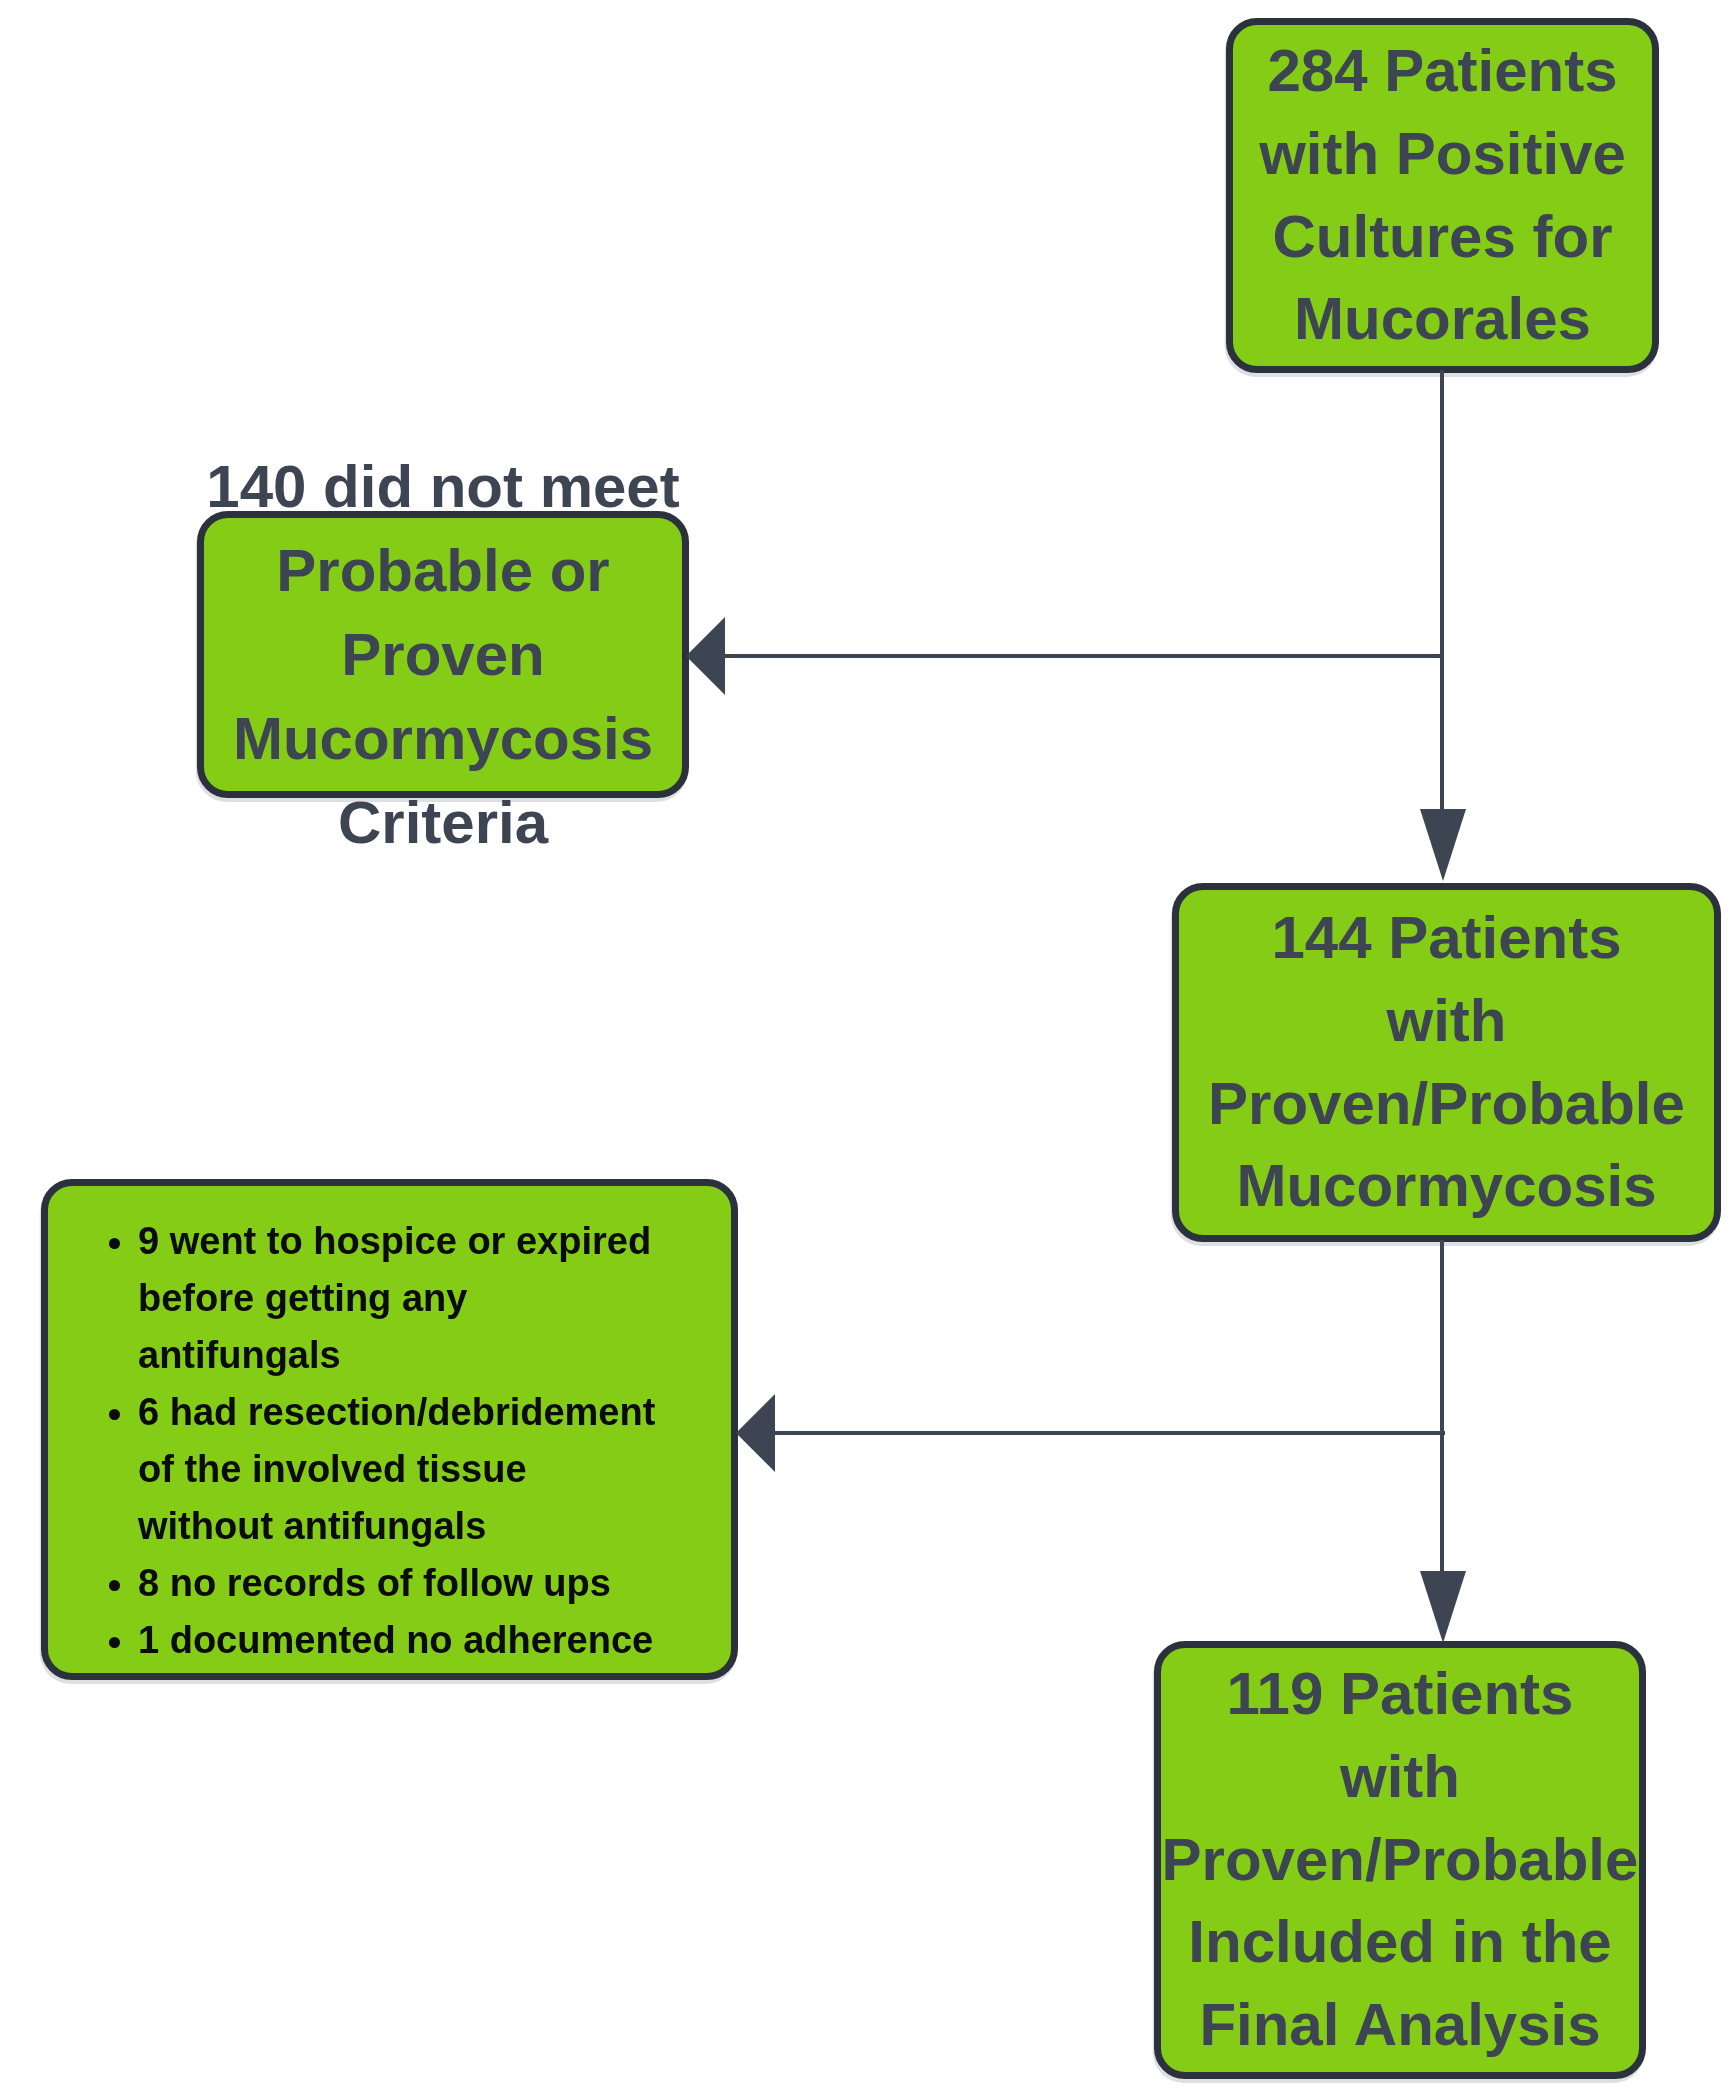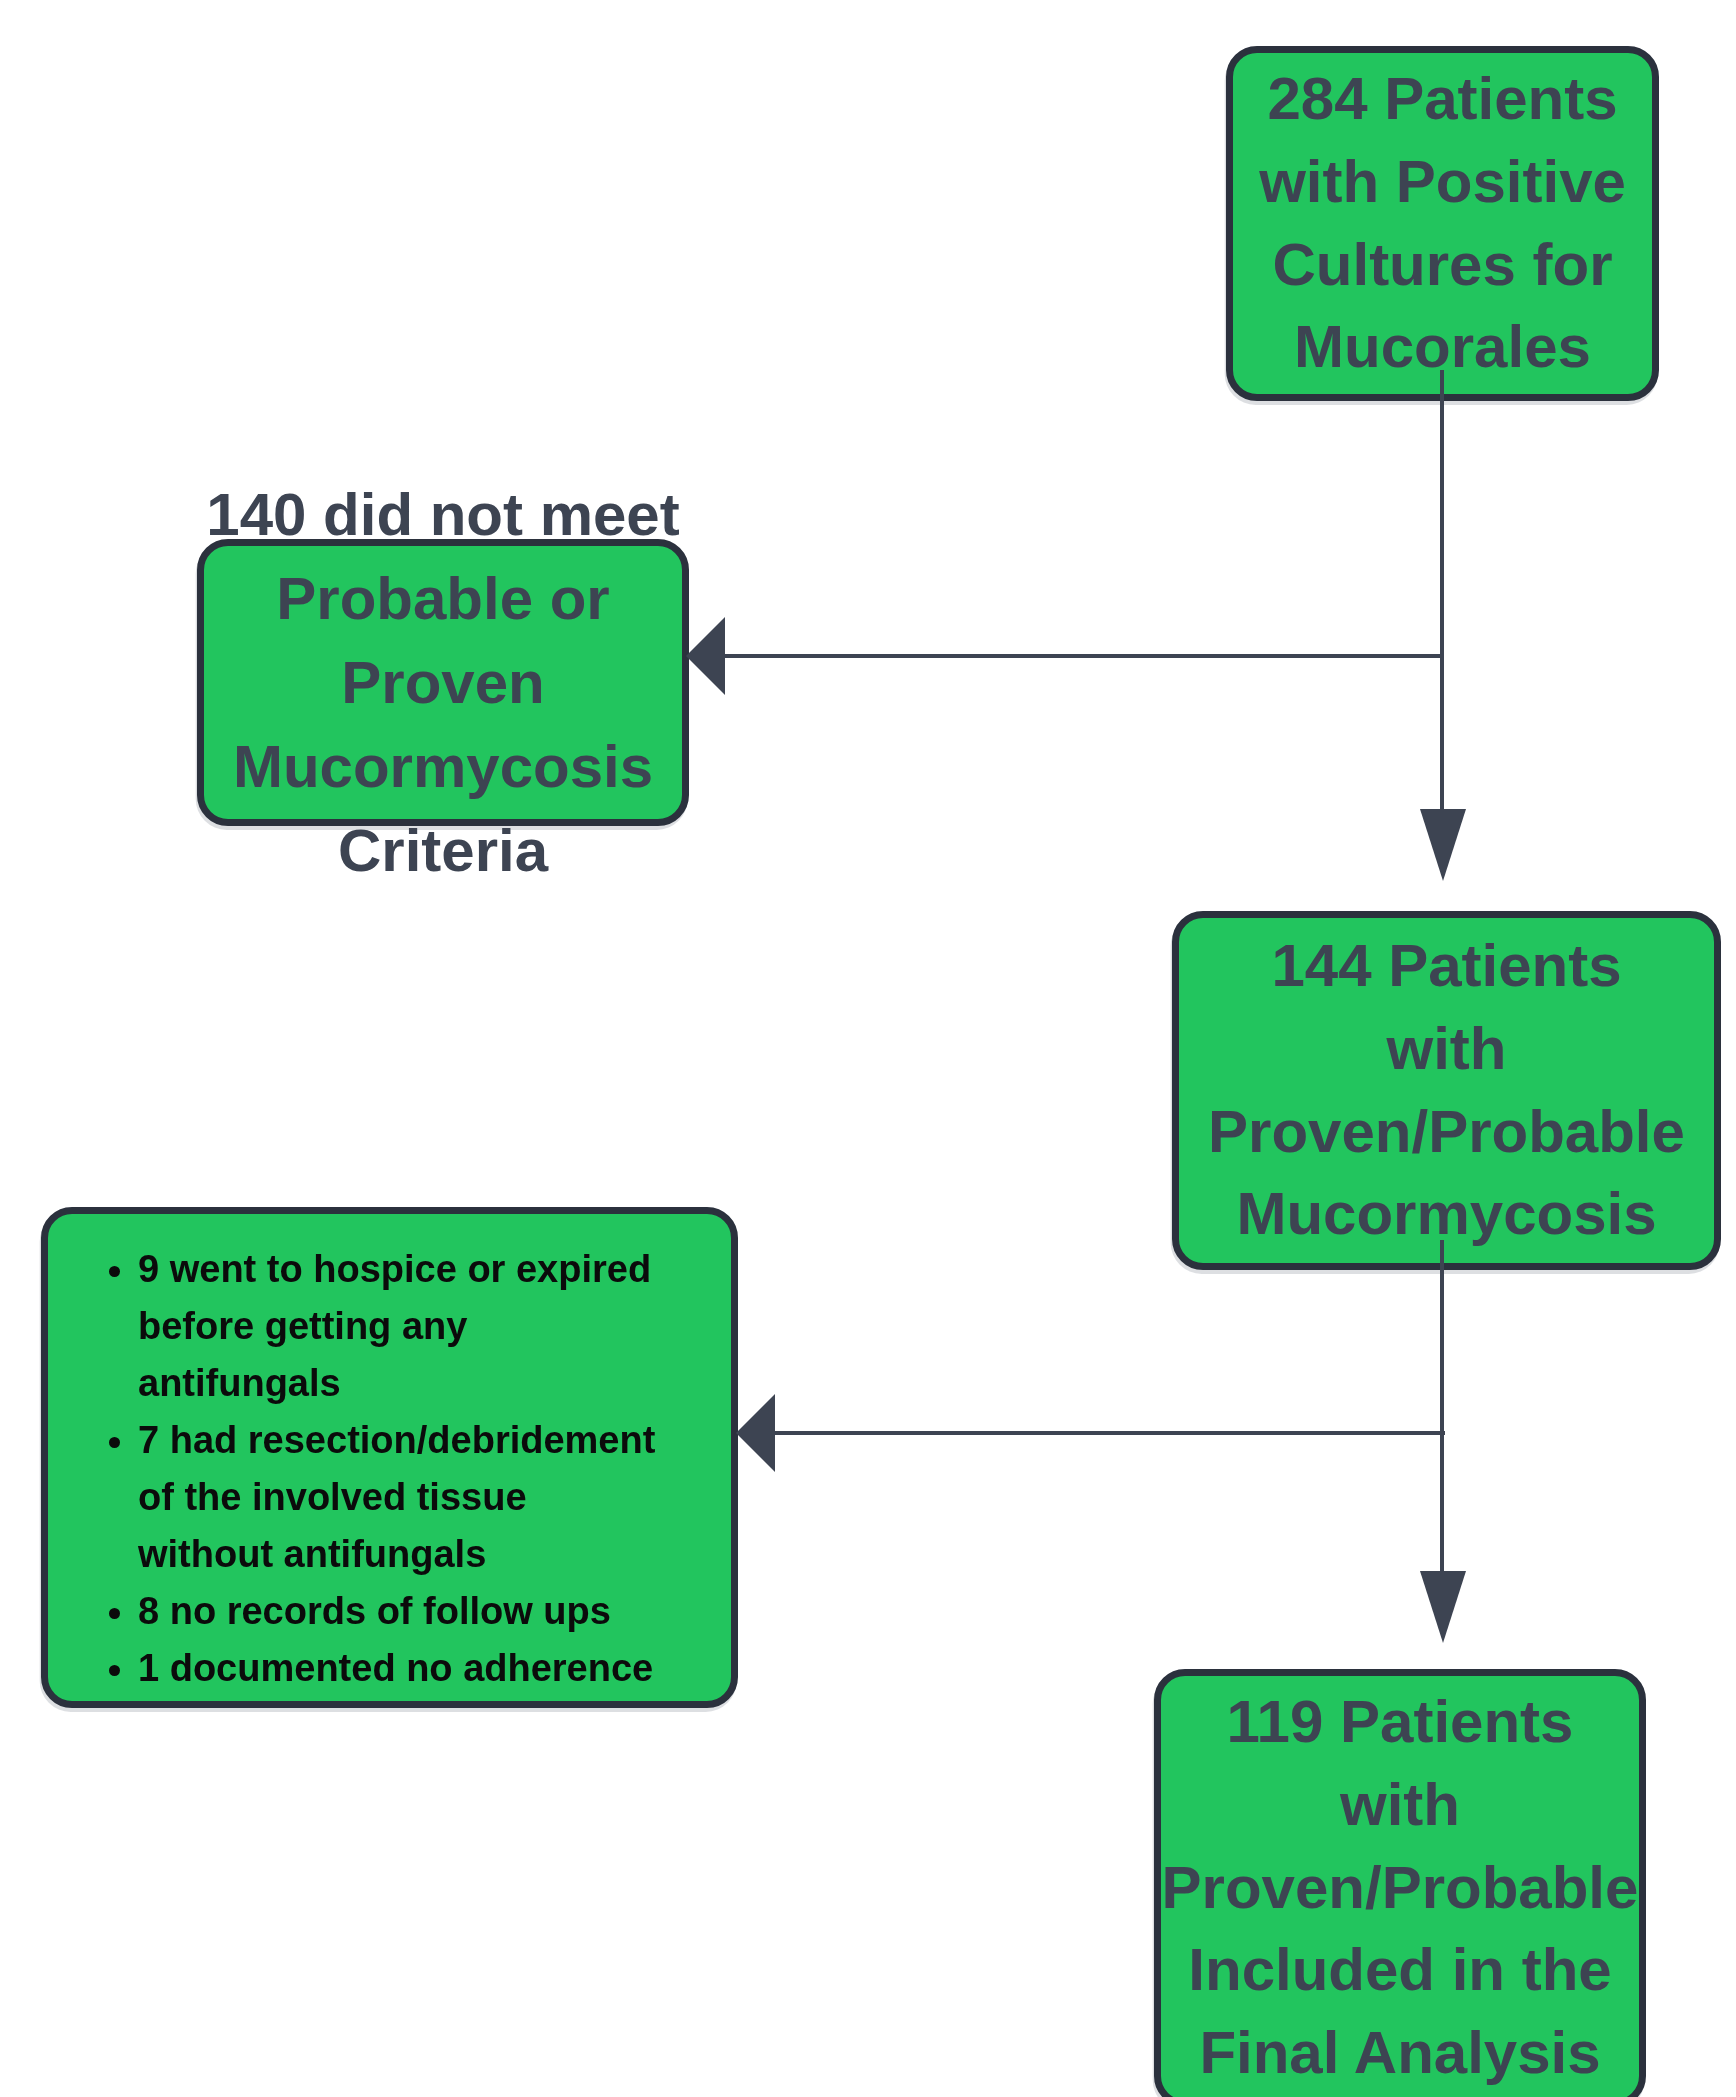--- a/index.html
+++ b/index.html
@@ -13,31 +13,30 @@
   #canvas {
     position: relative;
     width: 1737px;
     height: 2097px;
     background: #ffffff;
     overflow: hidden;
   }
   .node {
     position: absolute;
     box-sizing: border-box;
-    background: #22c55e;
+    background: #84cc16;
     border: 7.8px solid var(--box-border, #2b313d);
     border-radius: 31px;
     display: flex;
     align-items: center;
     justify-content: center;
     text-align: center;
     color: var(--node-text, #3d4452);
     font-weight: bold;
     box-shadow: -1.3px 3.9px 0 rgba(141, 148, 160, 0.3);
-    margin-top: 28px;
   }
   .node .label {
     white-space: pre-line;
     display: block;
     width: 100%;
   }
   #box-positive-cultures {
     left: 1226px; top: 18px; width: 433px; height: 355px;
     font-size: 60px; line-height: 1.38;
   }
@@ -132,21 +131,21 @@
 with
 Proven/Probable
 Mucormycosis</span>
   </div>
 
   <div class="node" id="box-exclusions">
     <ul>
         <li>9 went to hospice or expired
 before getting any
 antifungals</li>
-        <li>7 had resection/debridement
+        <li>6 had resection/debridement
 of the involved tissue
 without antifungals</li>
         <li>8 no records of follow ups</li>
         <li>1 documented no adherence</li>
       </ul>
   </div>
 
   <div class="node" id="box-final-analysis">
     <span class="label">119 Patients
 with

